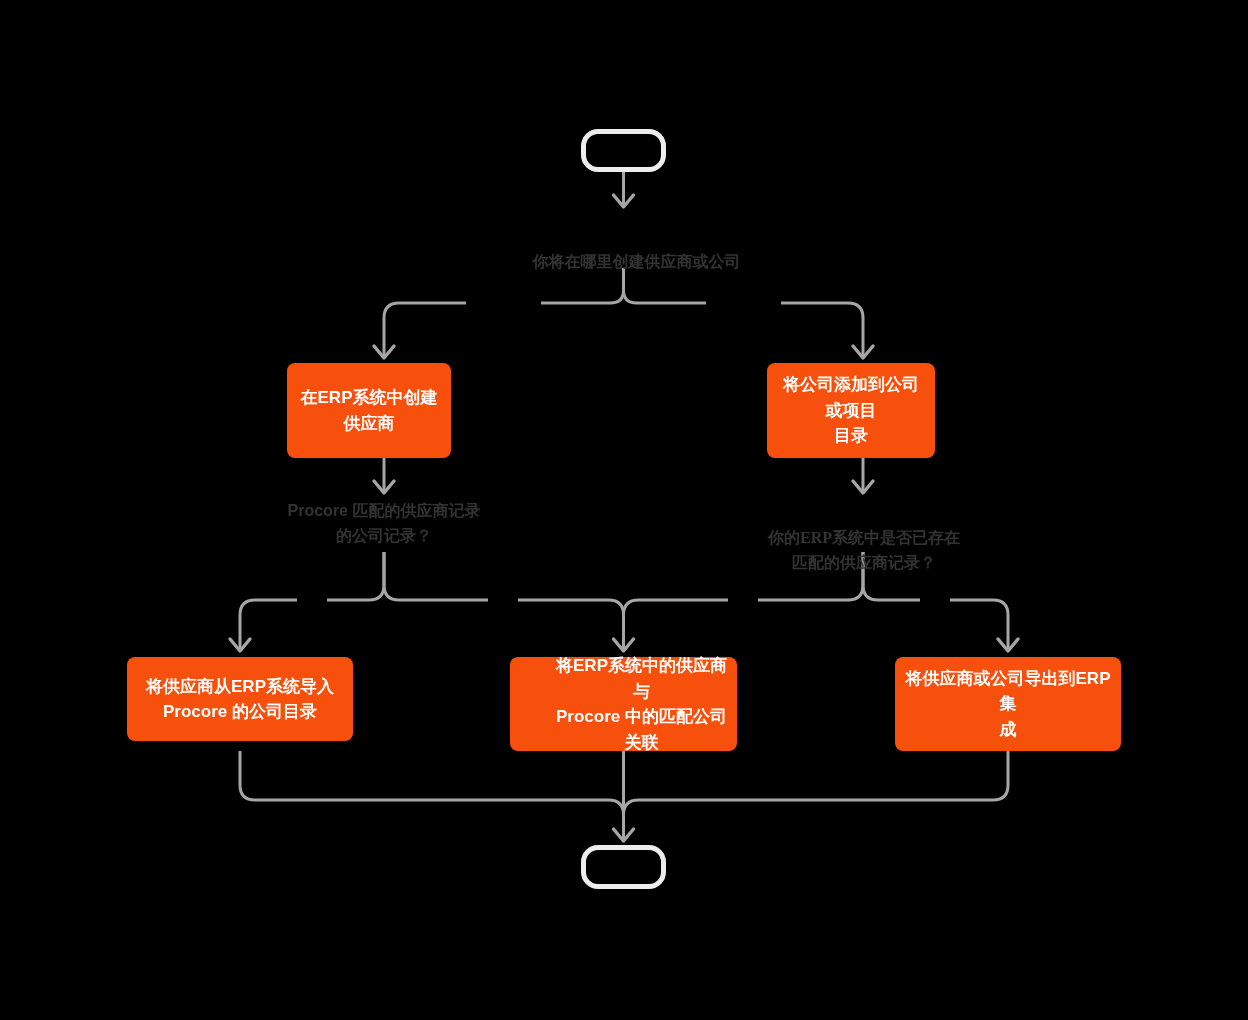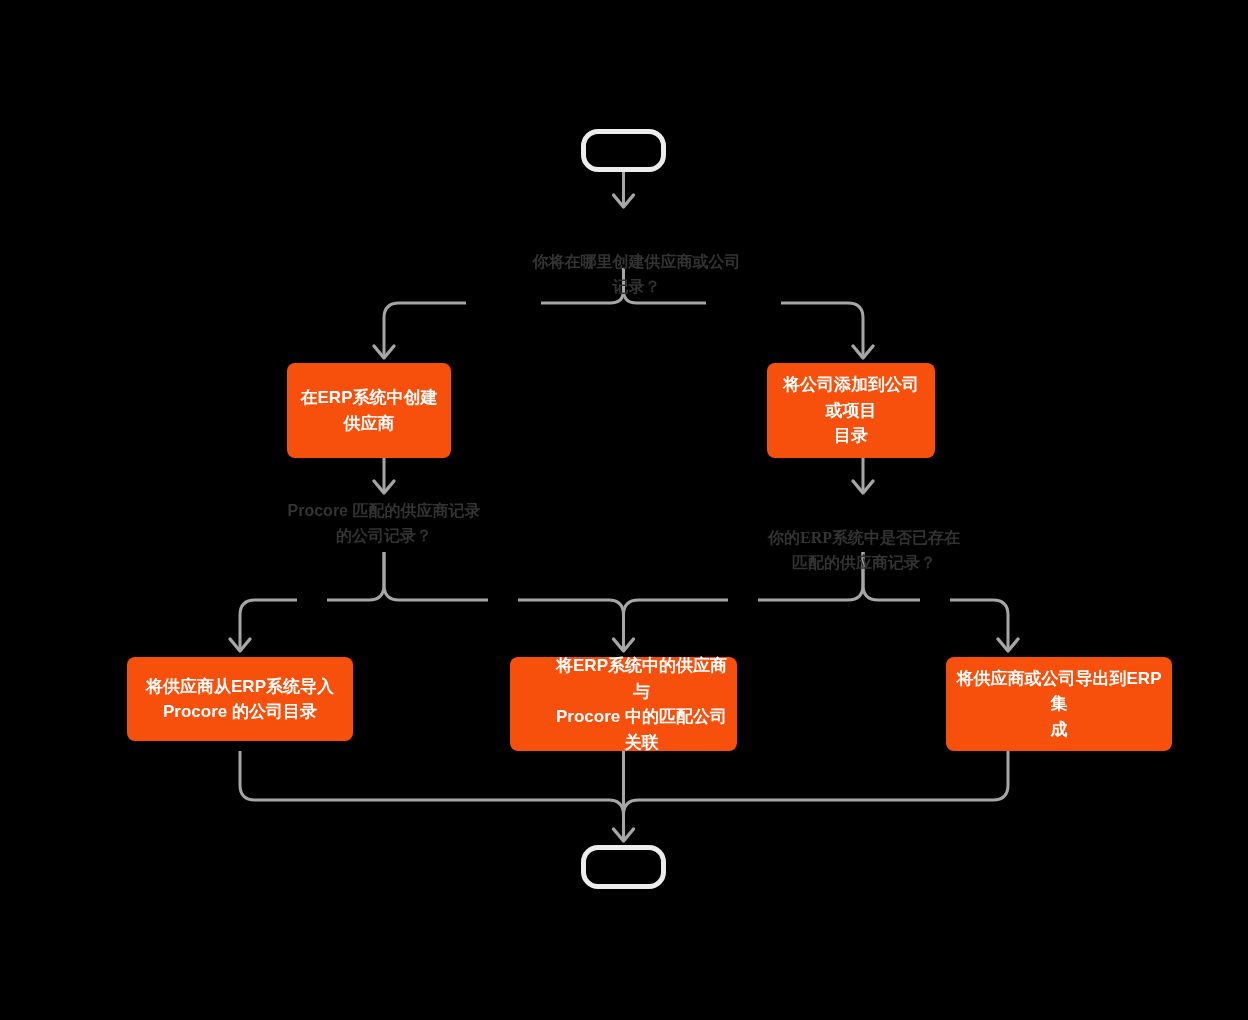--- a/index.html
+++ b/index.html
@@ -51,21 +51,21 @@
     flex-direction:column;
     align-items:center;
     justify-content:center;
     text-align:center;
   }
   .action span{display:block;padding:0 10px;}
   #action-create-vendor-erp{left:287px;top:363px;width:164px;height:95px;}
   #action-add-company-directory{left:767px;top:363px;width:168px;height:95px;}
   #action-import-vendors{left:127px;top:657px;width:226px;height:84px;}
   #action-link-vendors{left:510px;top:657px;width:227px;height:94px;padding-left:36px;}
-  #action-export-vendors{left:946px;top:657px;width:226px;height:94px;}
+  #action-export-vendors{left:895px;top:657px;width:226px;height:94px;}
 </style>
 </head>
 <body>
 
 <svg id="connector-layer" viewBox="0 0 1248 1020" xmlns="http://www.w3.org/2000/svg">
   <g stroke="#A6A6A6" stroke-width="3" fill="none" stroke-linejoin="round">
 
     <path d="M 623.5 172 V 205"></path>
 
     <path d="M 623.5 268 V 290 Q 623.5 303 610.5 303 L 399 303 Q 384 303 384 318 V 356"></path>
@@ -105,21 +105,20 @@
     <path d="M 998 639 L 1008 651 L 1018 639"></path>
     <path d="M 613.5 829 L 623.5 841 L 633.5 829"></path>
   </g>
 </svg>
 
 <div id="start-node" class="terminal"></div>
 <div id="end-node" class="terminal"></div>
 
 <div id="question-1" class="question">
   <span>你将在哪里创建供应商或公司</span>
-  <span>记录？</span>
 </div>
 <div id="question-2" class="question">
   <span>Procore 匹配的供应商记录</span>
   <span>的公司记录？</span>
 </div>
 <div id="question-3" class="question">
   <span>你的ERP系统中是否已存在</span>
   <span>匹配的供应商记录？</span>
 </div>
 

